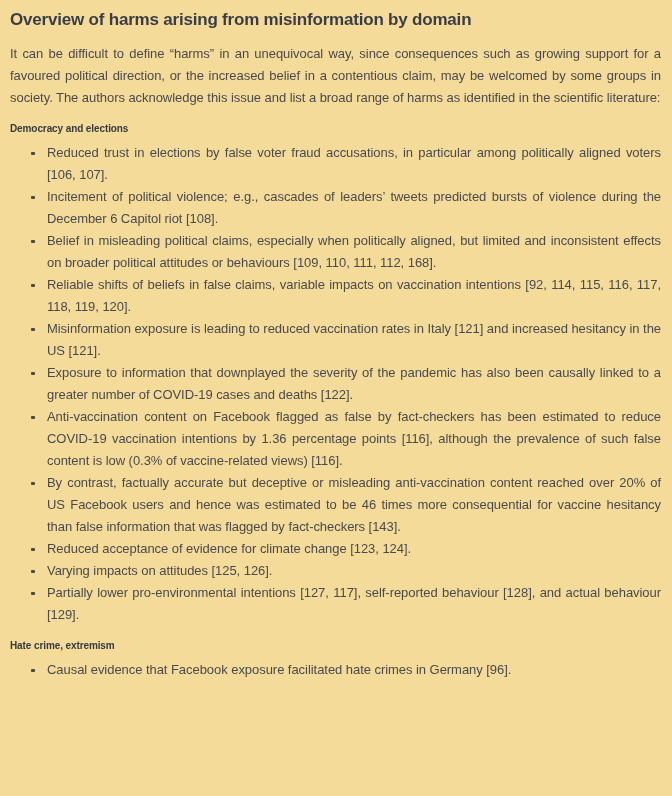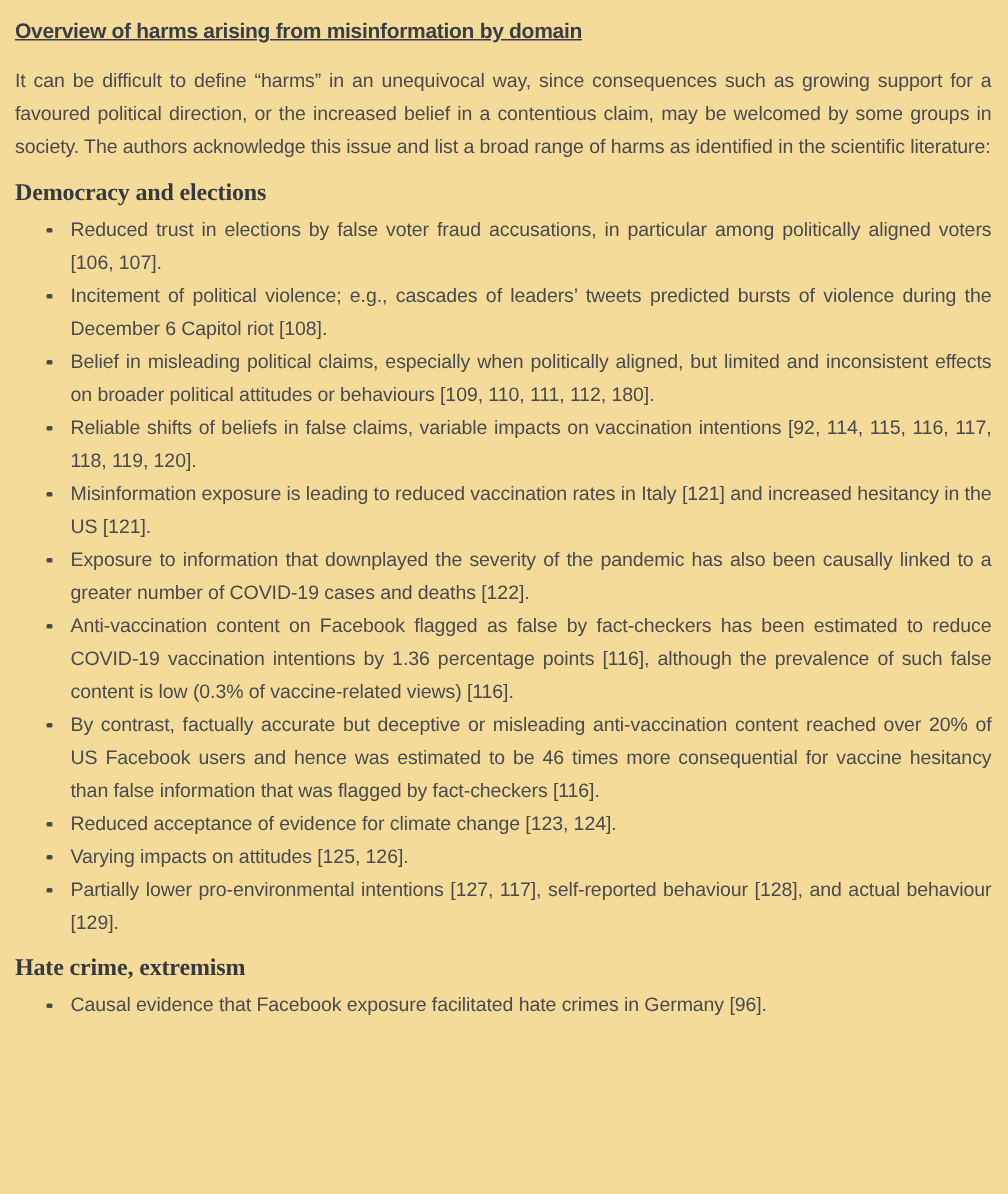--- a/index.html
+++ b/index.html
@@ -10,30 +10,30 @@
   }
   html,body{margin:0;padding:0;}
   body{
     width:672px;height:796px;overflow:hidden;
     background:var(--bg);
     font-family:"Liberation Sans", sans-serif;
     -webkit-font-smoothing:antialiased;
   }
   .box{padding:8px 11px 0 10px;}
   h1.box-title{
-    font-size:14px;font-weight:bold;color:var(--title);
-    margin:2px 0 13px 0;letter-spacing:-0.2px;line-height:20px;text-decoration:underline;
+    font-size:17px;font-weight:bold;color:var(--title);
+    margin:2px 0 13px 0;letter-spacing:-0.2px;line-height:20px;
   }
   p.intro{
     font-size:13px;line-height:22px;color:var(--body);
     text-align:justify;margin:0 0 6px 0;letter-spacing:-0.05px;
   }
   h2.section-heading{
-    font-size:16px;font-weight:bold;color:var(--heading);
-    margin:9px 0 2px 0;line-height:22px;letter-spacing:-0.1px;font-family:Liberation Serif, serif;
+    font-size:10px;font-weight:bold;color:var(--heading);
+    margin:9px 0 2px 0;line-height:22px;letter-spacing:-0.1px;
   }
   ul.bullets{list-style:none;margin:0;padding:0;}
   ul.bullets li{
     position:relative;padding-left:37px;
     font-size:13px;line-height:22px;color:var(--body);
     text-align:justify;letter-spacing:-0.05px;
   }
   ul.bullets li::before{
     content:"";position:absolute;left:21px;top:9.5px;
     width:3.5px;height:3.5px;border-radius:1px;background:var(--body);
@@ -43,28 +43,28 @@
 <body>
 
 <div class="box">
   <h1 class="box-title">Overview of harms arising from misinformation by domain</h1>
   <p class="intro">It can be difficult to define “harms” in an unequivocal way, since consequences such as growing support for a favoured political direction, or the increased belief in a contentious claim, may be welcomed by some groups in society. The authors acknowledge this issue and list a broad range of harms as identified in the scientific literature:</p>
   <div id="sections">
       <h2 class="section-heading">Democracy and elections</h2>
       <ul class="bullets">
         <li>Reduced trust in elections by false voter fraud accusations, in particular among politically aligned voters [106, 107].</li>
         <li>Incitement of political violence; e.g., cascades of leaders’ tweets predicted bursts of violence during the December 6 Capitol riot [108].</li>
-        <li>Belief in misleading political claims, especially when politically aligned, but limited and inconsistent effects on broader political attitudes or behaviours [109, 110, 111, 112, 180].</li>
+        <li>Belief in misleading political claims, especially when politically aligned, but limited and inconsistent effects on broader political attitudes or behaviours [109, 110, 111, 112, 168].</li>
       </ul>
       <ul class="bullets">
         <li>Reliable shifts of beliefs in false claims, variable impacts on vaccination intentions [92, 114, 115, 116, 117, 118, 119, 120].</li>
         <li>Misinformation exposure is leading to reduced vaccination rates in Italy [121] and increased hesitancy in the US [121].</li>
         <li>Exposure to information that downplayed the severity of the pandemic has also been causally linked to a greater number of COVID-19 cases and deaths [122].</li>
         <li>Anti-vaccination content on Facebook flagged as false by fact-checkers has been estimated to reduce COVID-19 vaccination intentions by 1.36 percentage points [116], although the prevalence of such false content is low (0.3% of vaccine-related views) [116].</li>
-        <li>By contrast, factually accurate but deceptive or misleading anti-vaccination content reached over 20% of US Facebook users and hence was estimated to be 46 times more consequential for vaccine hesitancy than false information that was flagged by fact-checkers [116].</li>
+        <li>By contrast, factually accurate but deceptive or misleading anti-vaccination content reached over 20% of US Facebook users and hence was estimated to be 46 times more consequential for vaccine hesitancy than false information that was flagged by fact-checkers [143].</li>
       </ul>
       <ul class="bullets">
         <li>Reduced acceptance of evidence for climate change [123, 124].</li>
         <li>Varying impacts on attitudes [125, 126].</li>
         <li>Partially lower pro-environmental intentions [127, 117], self-reported behaviour [128], and actual behaviour [129].</li>
       </ul>
       <h2 class="section-heading">Hate crime, extremism</h2>
       <ul class="bullets">
         <li>Causal evidence that Facebook exposure facilitated hate crimes in Germany [96].</li>
       </ul>

